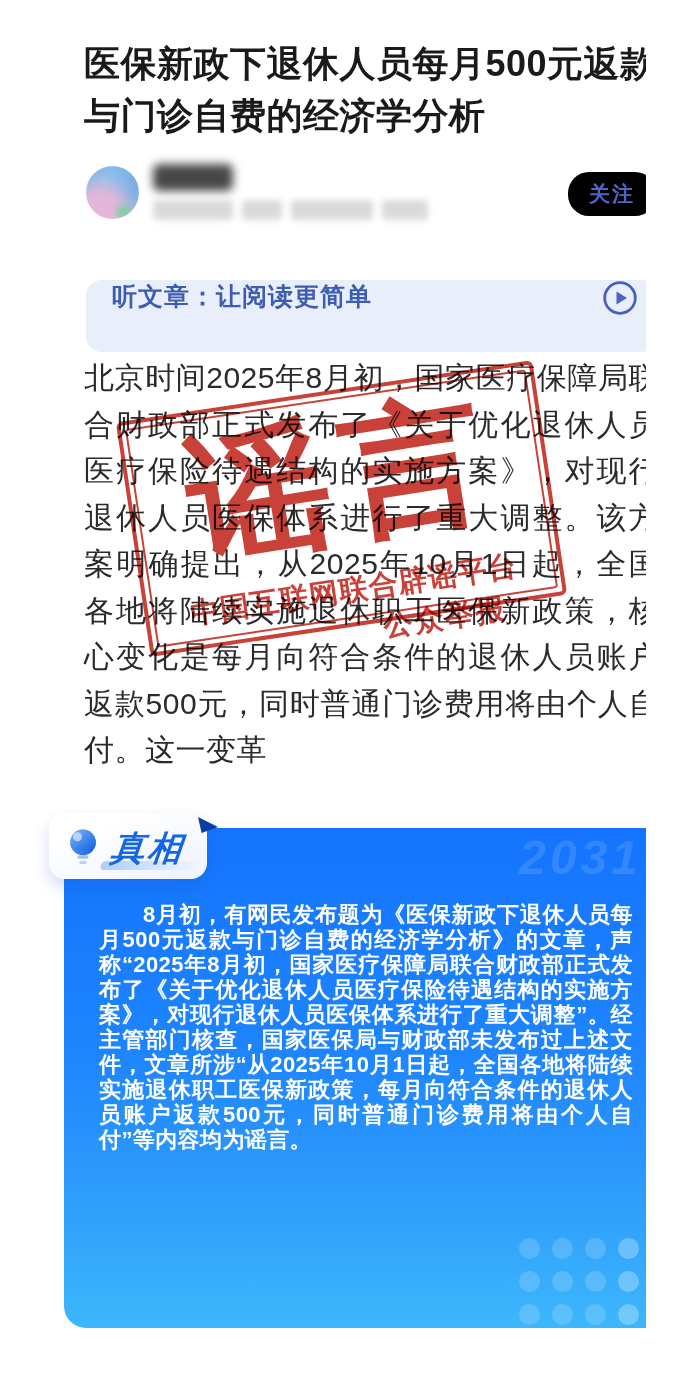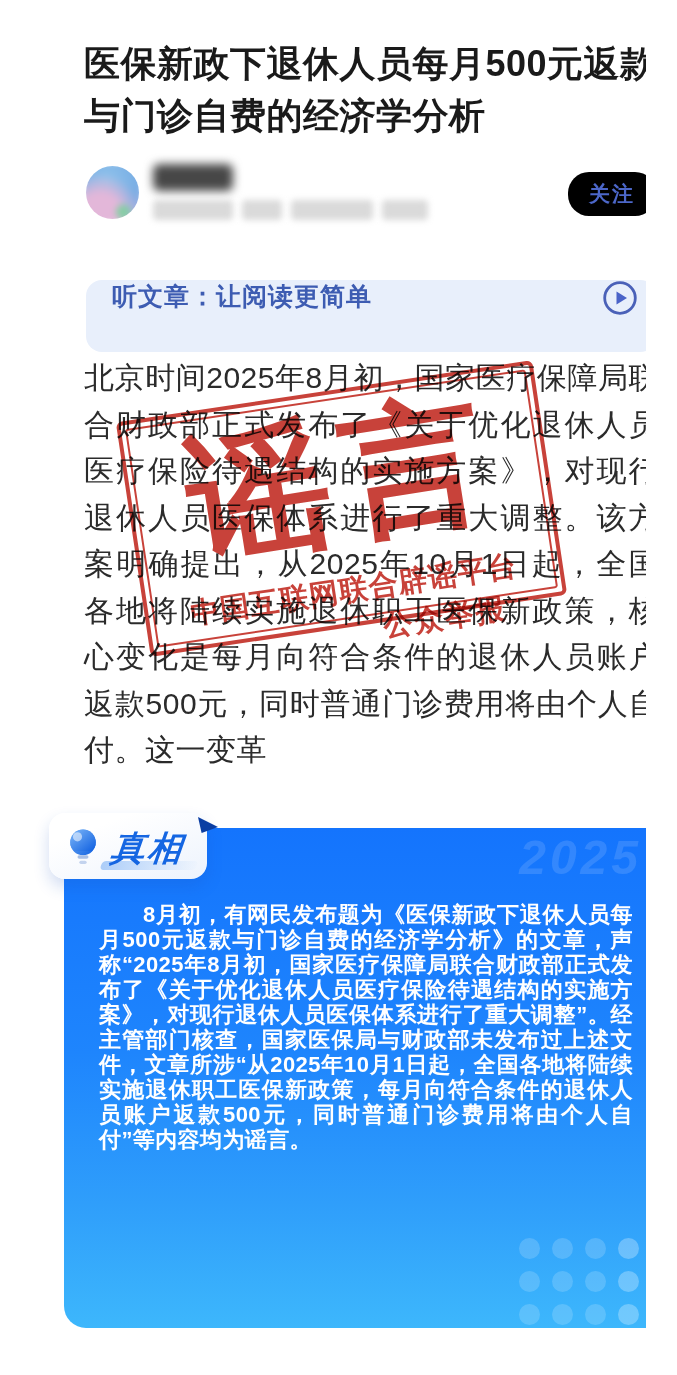--- a/index.html
+++ b/index.html
@@ -184,21 +184,21 @@
   </div>
 
   <p class="article-body">北京时间2025年8月初，国家医疗保障局联合财政部正式发布了《关于优化退休人员医疗保险待遇结构的实施方案》，对现行退休人员医保体系进行了重大调整。该方案明确提出，从2025年10月1日起，全国各地将陆续实施退休职工医保新政策，核心变化是每月向符合条件的退休人员账户返款500元，同时普通门诊费用将由个人自付。这一变革</p>
 
   <div class="stamp-el stamp-border"></div>
   <div class="stamp-el stamp-main">谣言</div>
   <div class="stamp-el stamp-line1">中国互联网联合辟谣平台</div>
   <div class="stamp-el stamp-line2">公众举报</div>
 
   <div class="truth-card">
-    <div class="watermark">2025</div>
+    <div class="watermark">2031</div>
     <p class="truth-body">8月初，有网民发布题为《医保新政下退休人员每月500元返款与门诊自费的经济学分析》的文章，声称“2025年8月初，国家医疗保障局联合财政部正式发布了《关于优化退休人员医疗保险待遇结构的实施方案》，对现行退休人员医保体系进行了重大调整”。经主管部门核查，国家医保局与财政部未发布过上述文件，文章所涉“从2025年10月1日起，全国各地将陆续实施退休职工医保新政策，每月向符合条件的退休人员账户返款500元，同时普通门诊费用将由个人自付”等内容均为谣言。</p>
     <div class="dots-grid">
       <div class="dot"></div>
         <div class="dot"></div>
         <div class="dot"></div>
         <div class="dot"></div>
       <div class="dot"></div>
         <div class="dot"></div>
         <div class="dot"></div>
         <div class="dot"></div>

